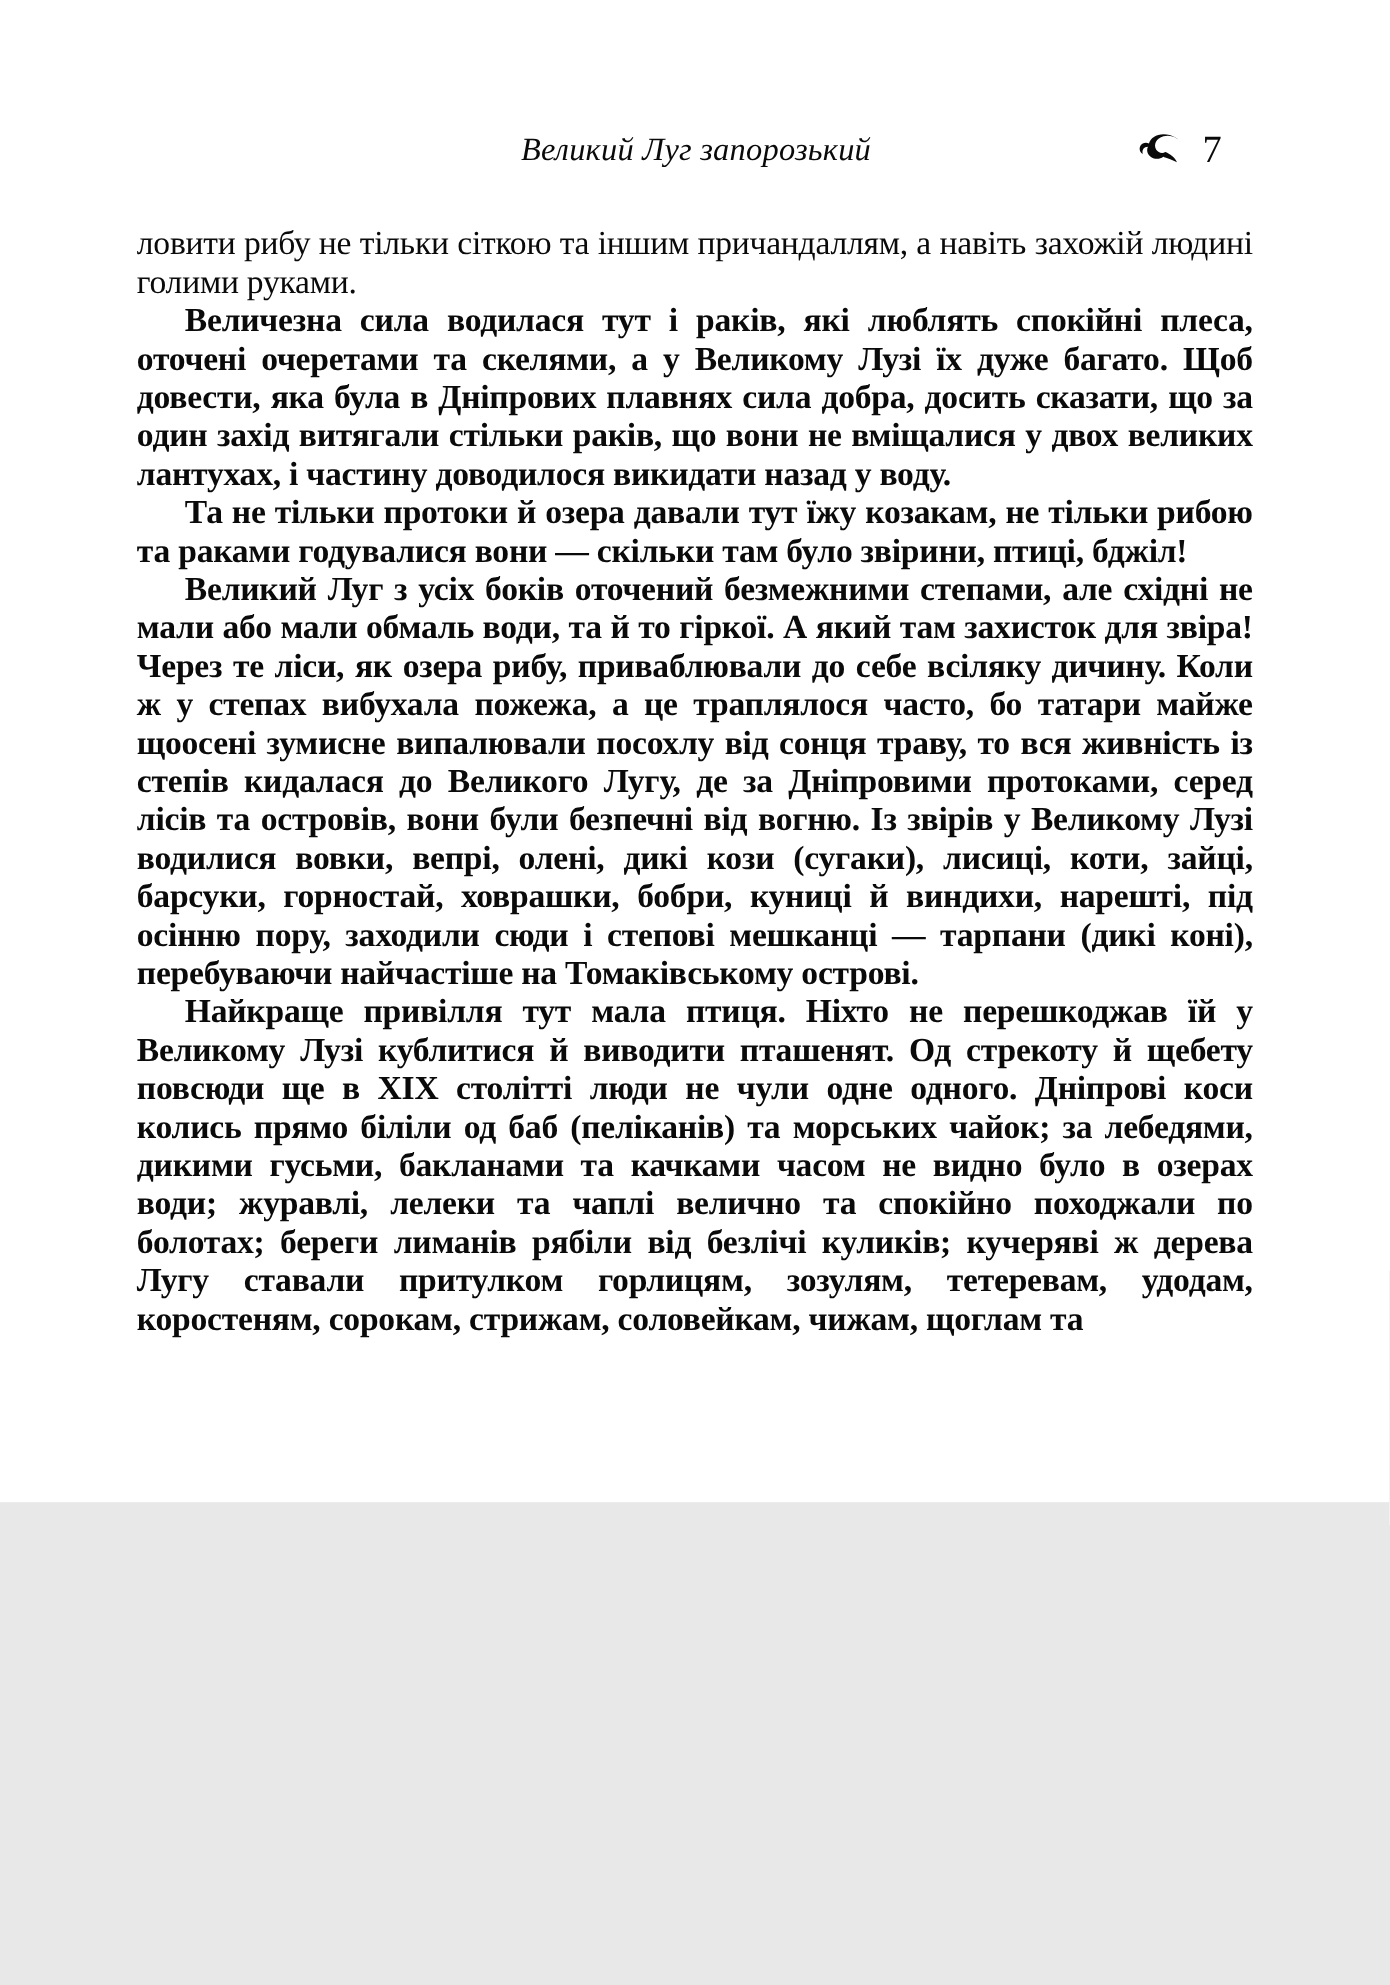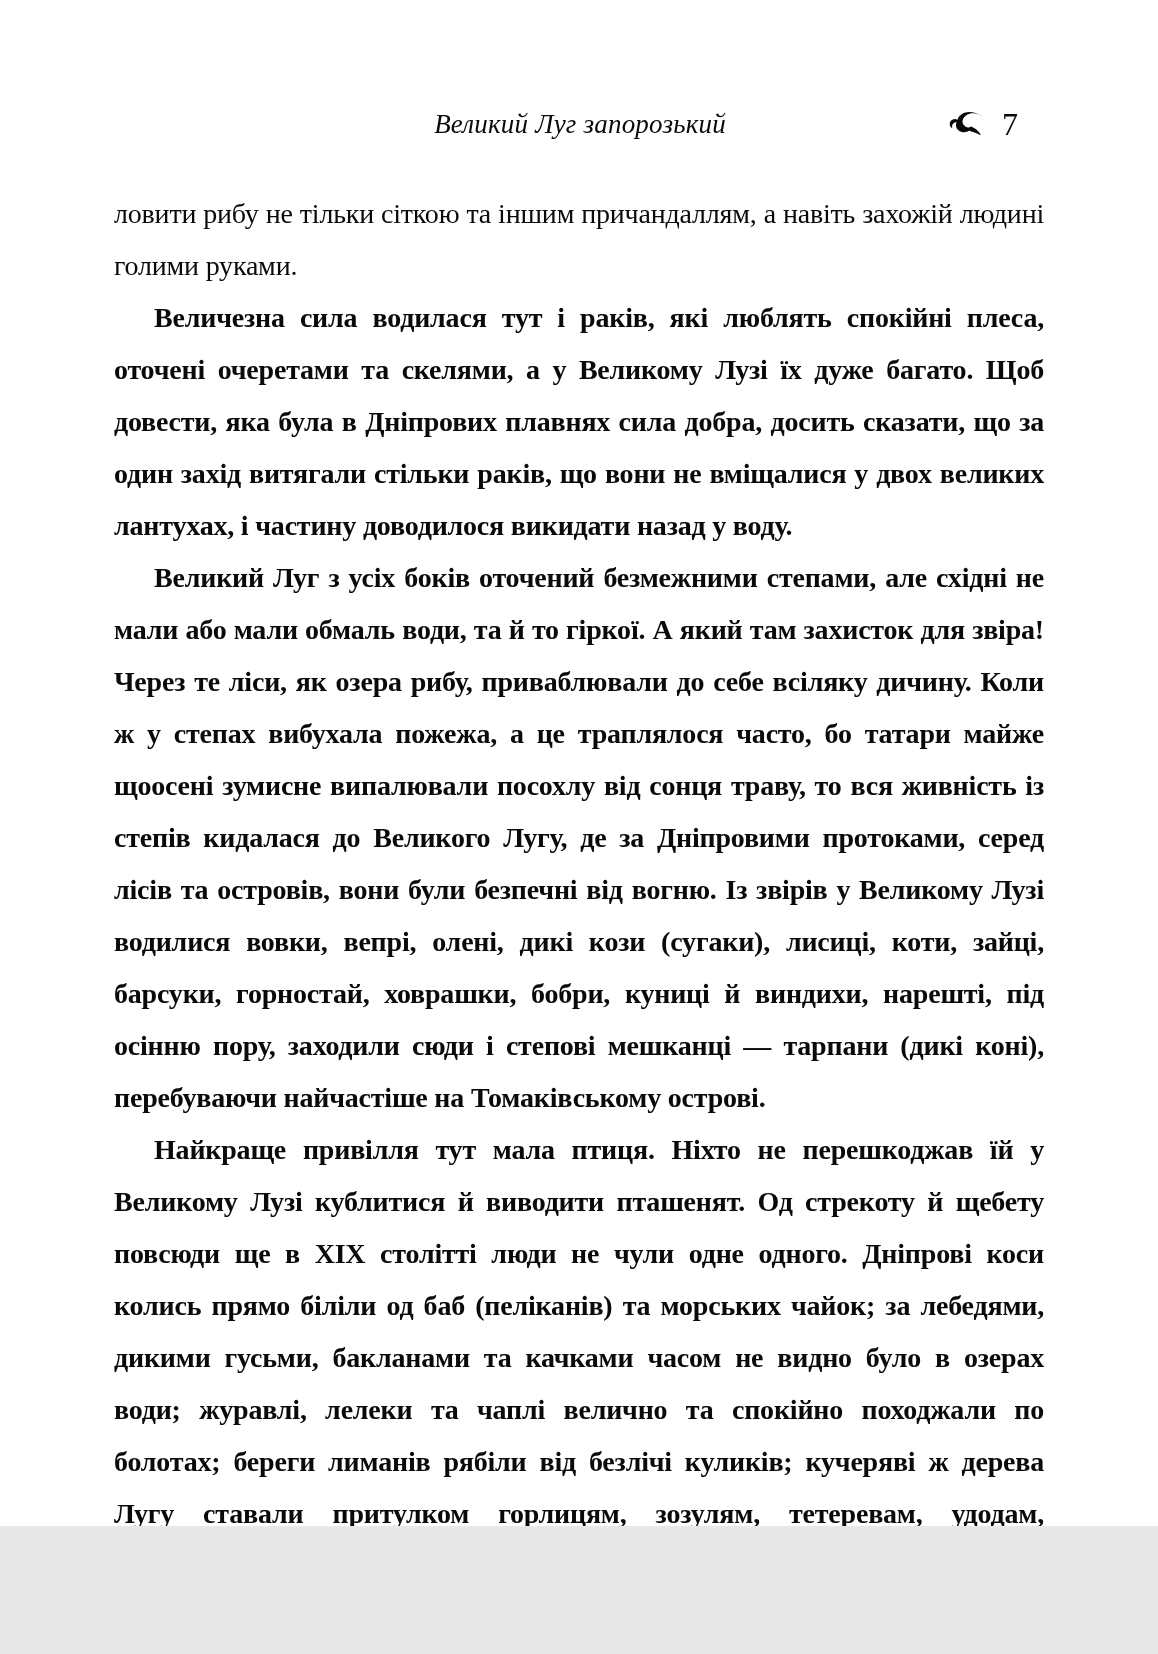--- a/index.html
+++ b/index.html
@@ -3,21 +3,21 @@
 <meta charset="utf-8">
 <style>
   html, body {
     margin: 0;
     padding: 0;
     background: #e8e8e8;
   }
   .page {
     position: relative;
     width: 1158px;
-    height: 1526px;
+    height: 1252px;
     background: #ffffff;
     font-family: "Liberation Serif", serif;
     color: #0a0a0a;
     overflow: hidden;
     margin: 0 auto;
   }
   .running-head {
     position: absolute;
     top: 102px;
     left: 114px;
@@ -60,21 +60,21 @@
   }
   .content {
     position: absolute;
     left: 114px;
     top: 188px;
     width: 930px;
   }
   .content p {
     margin: 0;
     font-size: 28px;
-    line-height: 52px;
+    line-height: 32px;
     text-align: justify;
     text-align-last: left;
     letter-spacing: -0.2px;
   }
   .content p.indent {
     text-indent: 40px;
     font-weight: bold;
   }
 </style>
 </head>
@@ -108,19 +108,20 @@
       <span class="folio-number">7</span>
     </div>
   </div>
 
   <div class="content">
 
       <p>ловити рибу не тільки сіткою та іншим причандаллям, а навіть захожій людині голими руками.</p>
 
       <p class="indent">Величезна сила водилася тут і раків, які люблять спокійні плеса, оточені очеретами та скелями, а у Великому Лузі їх дуже багато. Щоб довести, яка була в Дніпрових плавнях сила добра, досить сказати, що за один захід витягали стільки раків, що вони не вміщалися у двох великих лантухах, і частину доводилося викидати назад у воду.</p>
 
+      <p class="indent">Та не тільки протоки й озера давали тут їжу козакам, не тільки рибою та раками годувалися вони — скільки там було звірини, птиці, бджіл!</p>
 
       <p class="indent">Великий Луг з усіх боків оточений безмежними степами, але східні не мали або мали обмаль води, та й то гіркої. А який там захисток для звіра! Через те ліси, як озера рибу, приваблювали до себе всіляку дичину. Коли ж у степах вибухала пожежа, а це траплялося часто, бо татари майже щоосені зумисне випалювали посохлу від сонця траву, то вся живність із степів кидалася до Великого Лугу, де за Дніпровими протоками, серед лісів та островів, вони були безпечні від вогню. Із звірів у Великому Лузі водилися вовки, вепрі, олені, дикі кози (сугаки), лисиці, коти, зайці, барсуки, горностай, ховрашки, бобри, куниці й виндихи, нарешті, під осінню пору, заходили сюди і степові мешканці — тарпани (дикі коні), перебуваючи найчастіше на Томаківському острові.</p>
 
       <p class="indent">Найкраще привілля тут мала птиця. Ніхто не перешкоджав їй у Великому Лузі кублитися й виводити пташенят. Од стрекоту й щебету повсюди ще в XIX столітті люди не чули одне одного. Дніпрові коси колись прямо біліли од баб (пеліканів) та морських чайок; за лебедями, дикими гусьми, бакланами та качками часом не видно було в озерах води; журавлі, лелеки та чаплі велично та спокійно походжали по болотах; береги лиманів рябіли від безлічі куликів; кучеряві ж дерева Лугу ставали притулком горлицям, зозулям, тетеревам, удодам, коростеням, сорокам, стрижам, соловейкам, чижам, щоглам та</p>
     </div>
 
 </div>
 
 </body></html>

